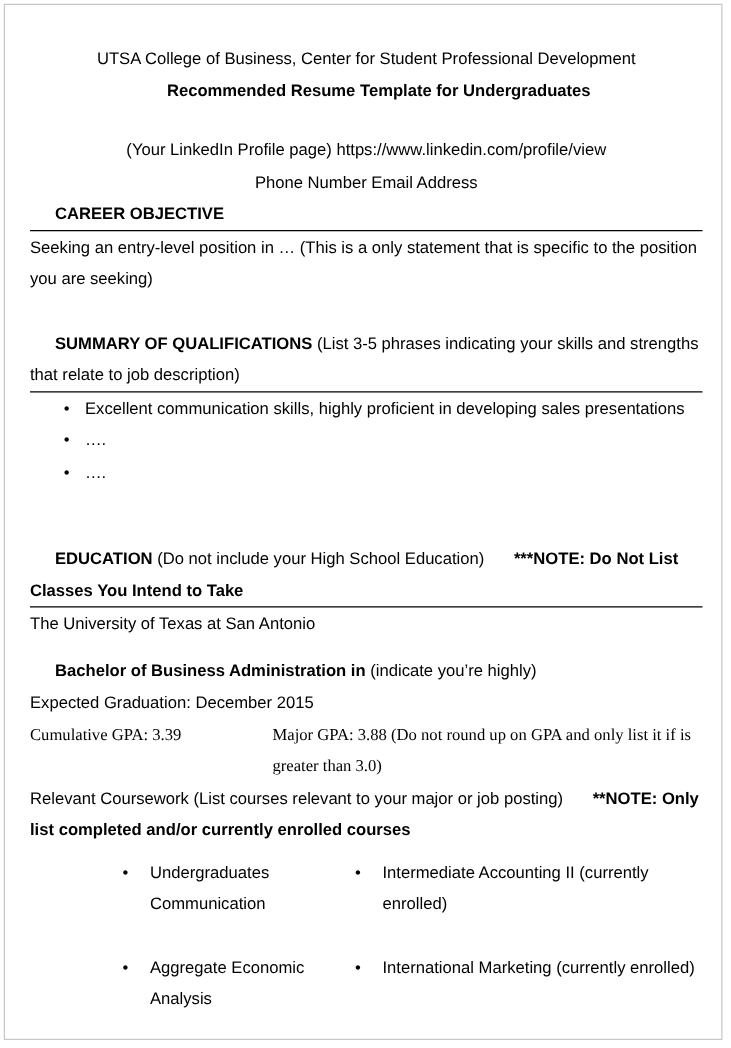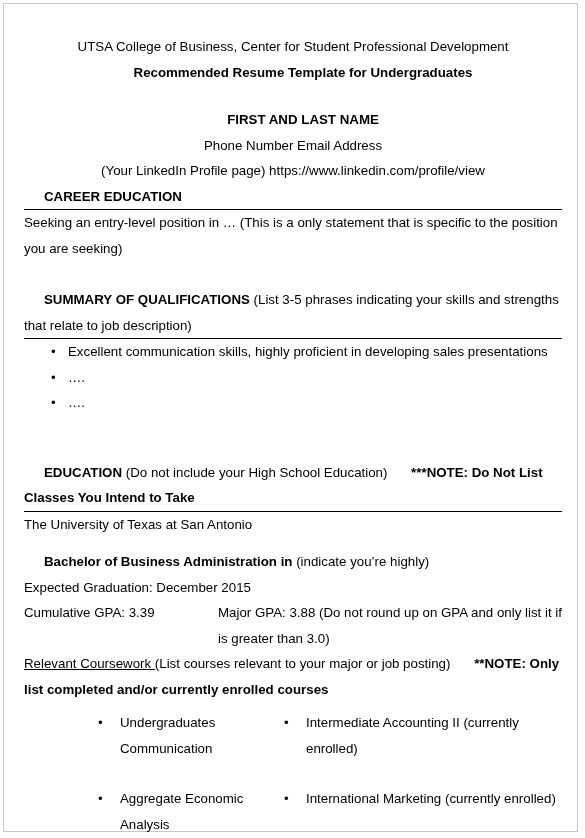--- a/index.html
+++ b/index.html
@@ -35,21 +35,21 @@
     top: 0;
     width: 538px;
   }
   .line {
     font-size: 13.3px;
     line-height: 25.5px;
     white-space: normal;
   }
   .center { text-align: center; }
   .b { font-weight: bold; margin-left: 20px; }
-  .u { text-decoration: underline; }
+  .u { }
   hr.rule {
     border: 0;
     border-top: 1px solid #000000;
     margin: 0;
     height: 0;
   }
   .spacer-8  { height: 8px; }
   .spacer-12 { height: 12px; }
   .spacer-22 { height: 22px; }
   .spacer-26 { height: 26px; }
@@ -65,20 +65,21 @@
     width: 17px;
     text-align: left;
   }
   .bullet-text { flex: 1 1 auto; }
   .ql-1 { padding-left: 27px; }
   .ql-2 { padding-left: 27px; }
   .gpa-row {
     display: flex;
     font-size: 13.3px;
     line-height: 25.5px;
+    font-family: Liberation Serif, serif;
   }
   .gpa-left  { flex: 0 0 194px; }
   .gpa-right { flex: 1 1 auto; }
   .course-grid {
     display: flex;
   }
   .course-col-left  { flex: 0 0 255px; padding-left: 74px; box-sizing: border-box; }
   .course-col-right { flex: 1 1 auto; padding-left: 5px; box-sizing: border-box; }
   .course-item {
     display: flex;
@@ -101,25 +102,24 @@
   <div class="content">
 
     <div class="spacer-34"></div>
 
     <div class="line center">UTSA College of Business, Center for Student Professional Development</div>
 
     <div class="line center b">Recommended Resume Template for Undergraduates</div>
 
     <div class="spacer-22"></div>
 
-    <div class="line center b">FIRST AND LAST NAME</div>
+    <div class="line center">(Your LinkedIn Profile page) https://www.linkedin.com/profile/view</div>
     <div class="line center">Phone Number     Email Address</div>
-    <div class="line center">(Your LinkedIn Profile page) https://www.linkedin.com/profile/view</div>
 
-    <div class="line b">CAREER EDUCATION</div>
+    <div class="line b">CAREER OBJECTIVE</div>
     <hr class="rule">
     <div class="line">Seeking an entry-level position in … (This is a only statement that is specific to the position you are seeking)</div>
 
     <div class="spacer-26"></div>
 
     <div class="line">
       <span class="b">SUMMARY OF QUALIFICATIONS</span><span> (List 3-5 phrases indicating your skills and strengths that relate to job description)</span>
     </div>
     <hr class="rule">
 

